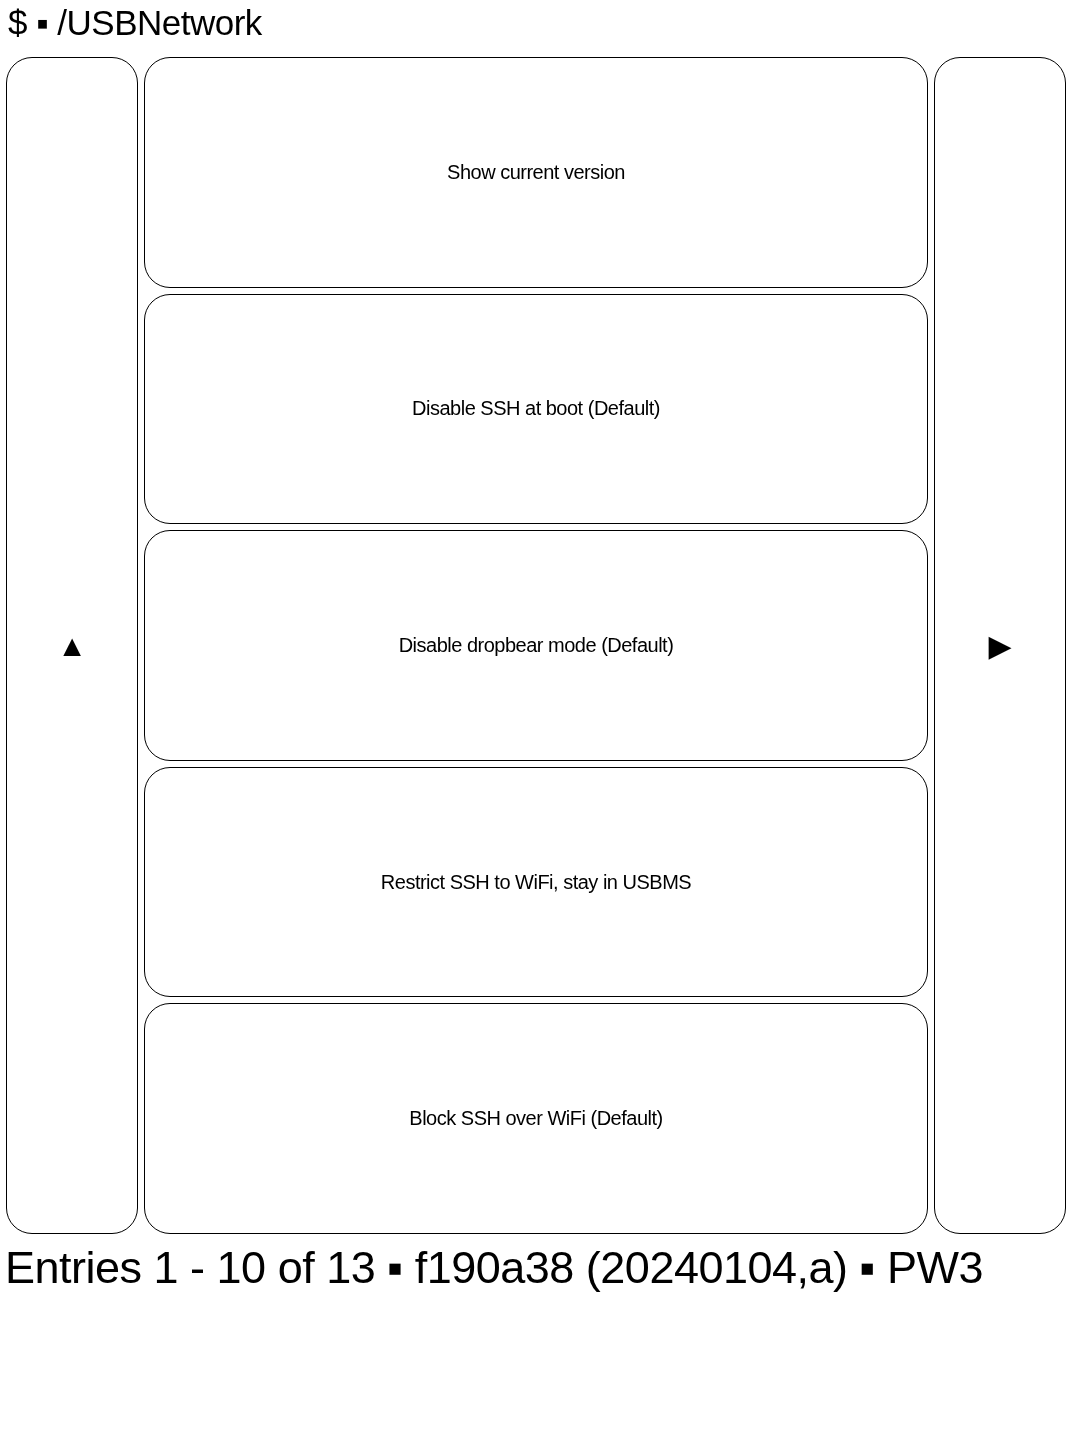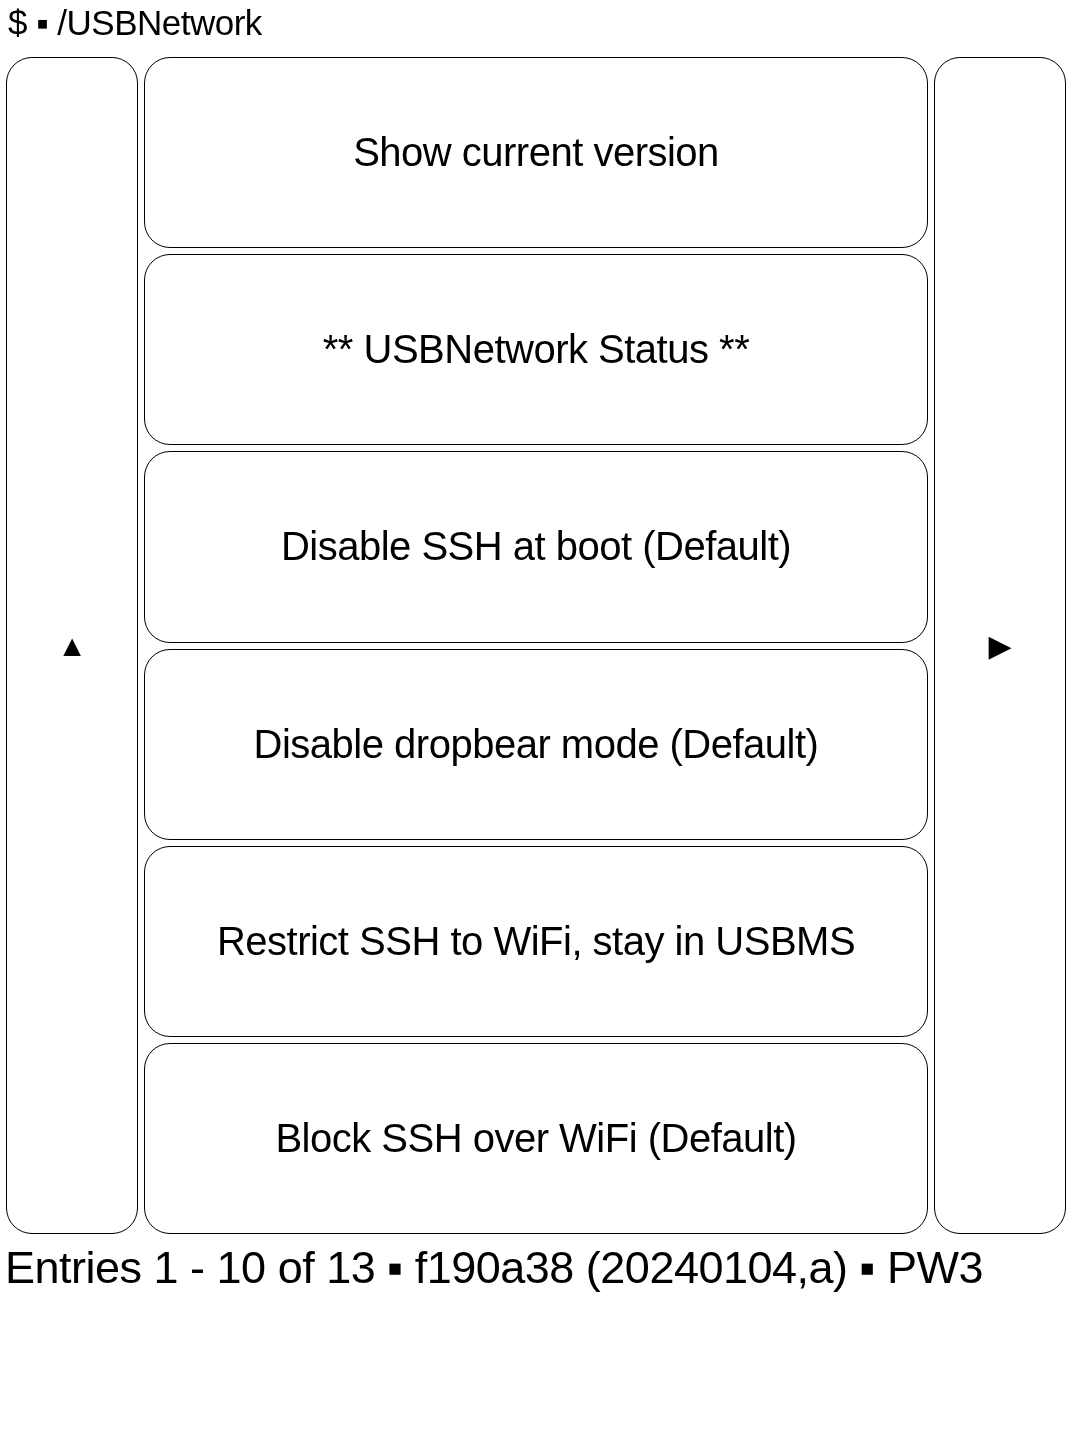--- a/index.html
+++ b/index.html
@@ -57,21 +57,21 @@
   }
   .menu-button {
     flex: 1;
     border: 1px solid #000;
     border-radius: 26px;
     background: #fff;
     display: flex;
     align-items: center;
     justify-content: center;
     text-align: center;
-    font-size: 40px;
+    font-size: 20px;
     letter-spacing: -0.5px;
     padding: 0 20px;
     cursor: pointer;
     white-space: nowrap;
   }
   .statusbar {
     height: 58px;
     padding: 11px 0 0 5px;
     font-size: 45px;
     line-height: 1.0;
@@ -90,23 +90,20 @@
 
     <div class="pager">
       <span class="arrow">▲</span>
     </div>
 
     <div class="list">
         <div class="menu-button">
         <span>Show current version</span>
       </div>
         <div class="menu-button">
-        <span>** USBNetwork Status **</span>
-      </div>
-        <div class="menu-button">
         <span>Disable SSH at boot (Default)</span>
       </div>
         <div class="menu-button">
         <span>Disable dropbear mode (Default)</span>
       </div>
         <div class="menu-button">
         <span>Restrict SSH to WiFi, stay in USBMS</span>
       </div>
         <div class="menu-button">
         <span>Block SSH over WiFi (Default)</span>

